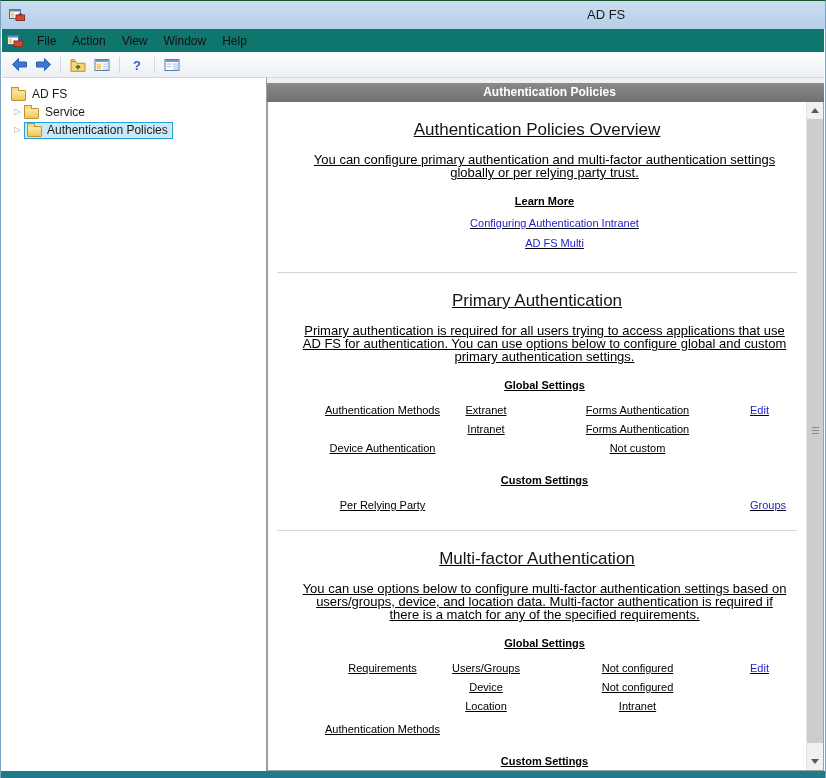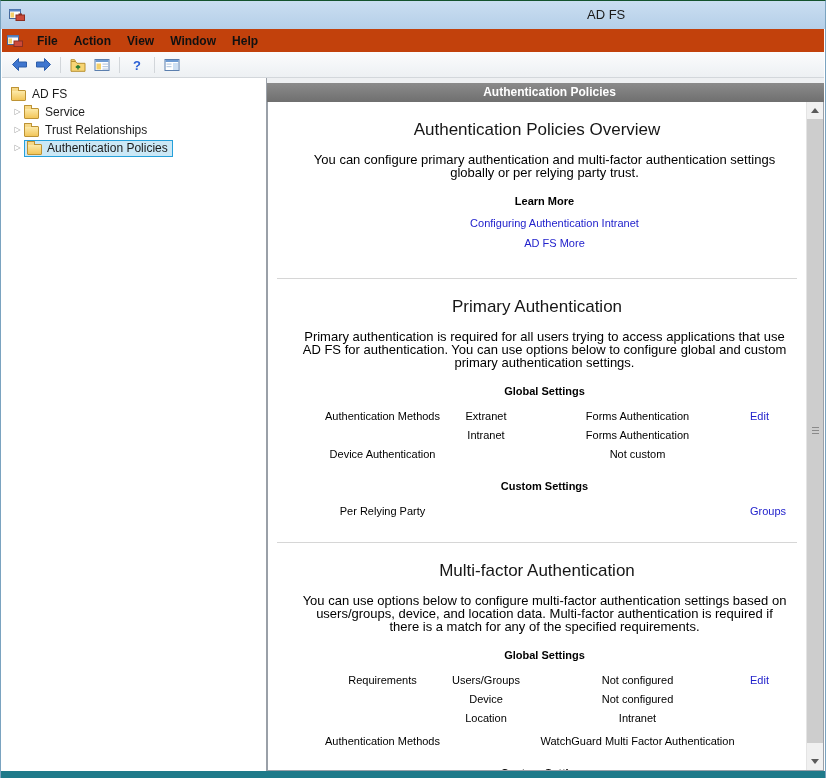--- a/index.html
+++ b/index.html
@@ -10,21 +10,21 @@
             border-left:1px solid #7aa3c0; border-right:1px solid #7aa3c0; border-top:1px solid #14532d; overflow:hidden;text-align:center; }
 
   
   .titlebar { position:absolute; top:0; left:0; right:0; height:28px;
               background:linear-gradient(#cadef1,#b5cfe8); }
   .app-icon { position:absolute; left:8px; top:6px; width:16px; height:16px; }
   .title-text { position:absolute; left:586px; top:6px; font-size:13px; color:#1a1a1a; }
 
   
   .menubar { position:absolute; top:28px; left:1px; right:1px; height:23px;
-             background:#c2410c; display:flex; align-items:center;font-weight:bold; }
+             background:#0f766e; display:flex; align-items:center; }
   .menu-appicon { width:16px; height:16px; margin:0 6px 0 5px; flex:0 0 16px; }
   .menu-item { font-size:12px; color:#111; padding:3px 8px; }
 
   
   .toolbar { position:absolute; top:51px; left:1px; right:1px; height:26px;
              background:linear-gradient(#fbfcfd,#edf0f3); border-bottom:1px solid #d3d7db;
              display:flex; align-items:center; padding-left:6px; gap:2px; }
   .tb-btn { width:22px; height:20px; display:flex; align-items:center; justify-content:center; border-radius:2px; }
   .tb-sep { width:1px; height:16px; background:#d2d6da; margin:0 4px; }
   .q-icon::before { content:"?"; color:#2a5fd4; font-weight:bold; font-size:13px; }
@@ -48,21 +48,21 @@
              height:17px; padding:0 4px 0 2px; }
   .sel-box .folder-icon { margin-right:5px; }
 
   
   .rightpane { flex:1; display:flex; flex-direction:column; background:#eef0f2; padding-top:5px; }
   .pane-header { height:19px; background:linear-gradient(#8b8b8b,#6f6f6f); color:#fff;
                  font-size:12px; font-weight:bold; line-height:19px; padding-left:8px; }
   .content-box { flex:1; position:relative; background:#fff; border:1px solid #9aa0a8; border-top:none; overflow:hidden; }
   .content { position:absolute; left:0; top:0; right:17px; bottom:0; overflow:hidden; background:#fff; }
 
-  .sec { margin:0 9px; padding:12px 8px 21px 8px; }
+  .sec { margin:0 9px; padding:12px 8px 15px 8px;text-decoration:underline; }
   .sec.bordered { border-bottom:1px solid #d6d6d6; }
   .sec h1 { font-size:17px; font-weight:400; color:#161616; margin:6px 0 13px 0; }
   .body-text { font-size:13px; line-height:13px; color:#000; margin-left:15px; max-width:505px; }
   .sub-h { font-size:11px; font-weight:bold; color:#000; margin:16px 0 10px 15px; }
   .link { color:#2222cc; font-size:11px; text-decoration:none; cursor:pointer; }
   .link-row { display:block; margin:0 0 8px 35px; }
 
   .grid-row { display:grid; grid-template-columns:129px 78px 225px auto; margin-left:33px;
               font-size:11px; line-height:19px; color:#000; }
   .grid-row .c1 { grid-column:1; }
@@ -167,43 +167,38 @@
         <span class="folder-icon"></span>
         <span>AD FS</span>
       </div>
       <div class="tree-row child">
         <span class="expander"></span>
         <span class="folder-icon"></span>
         <span>Service</span>
       </div>
       <div class="tree-row child">
         <span class="expander"></span>
-        <span class="folder-icon"></span>
-        <span>Trust Relationships</span>
-      </div>
-      <div class="tree-row child">
-        <span class="expander"></span>
         <span class="sel-box">
           <span class="folder-icon"></span>
           <span>Authentication Policies</span>
         </span>
       </div>
     </div>
 
     <div class="rightpane">
       <div class="pane-header">Authentication Policies</div>
       <div class="content-box">
         <div class="content">
 
           <section class="sec bordered">
             <h1>Authentication Policies Overview</h1>
             <p class="body-text">You can configure primary authentication and multi-factor authentication settings globally or per relying party trust.</p>
             <div class="sub-h">Learn More</div>
             <a class="link link-row">Configuring Authentication Intranet</a>
-            <a class="link link-row">AD FS More</a>
+            <a class="link link-row">AD FS Multi</a>
           </section>
 
           <section class="sec bordered">
             <h1>Primary Authentication</h1>
             <p class="body-text">Primary authentication is required for all users trying to access applications that use AD FS for authentication. You can use options below to configure global and custom primary authentication settings.</p>
             <div class="sub-h">Global Settings</div>
             <div class="grid-row">
               <span class="c1">Authentication Methods</span>
               <span class="c2">Extranet</span>
               <span class="c3">Forms Authentication</span>
@@ -237,21 +232,20 @@
             <div class="grid-row">
               <span class="c2">Device</span>
               <span class="c3">Not configured</span>
             </div>
             <div class="grid-row">
               <span class="c2">Location</span>
               <span class="c3">Intranet</span>
             </div>
             <div class="grid-row mt">
               <span class="c1">Authentication Methods</span>
-              <span class="c3">WatchGuard Multi Factor Authentication</span>
             </div>
             <div class="sub-h">Custom Settings</div>
 
           </section>
 
         </div>
 
         <div class="scrollbar">
           <div class="sb-btn sb-up"></div>
           <div class="sb-thumb">

